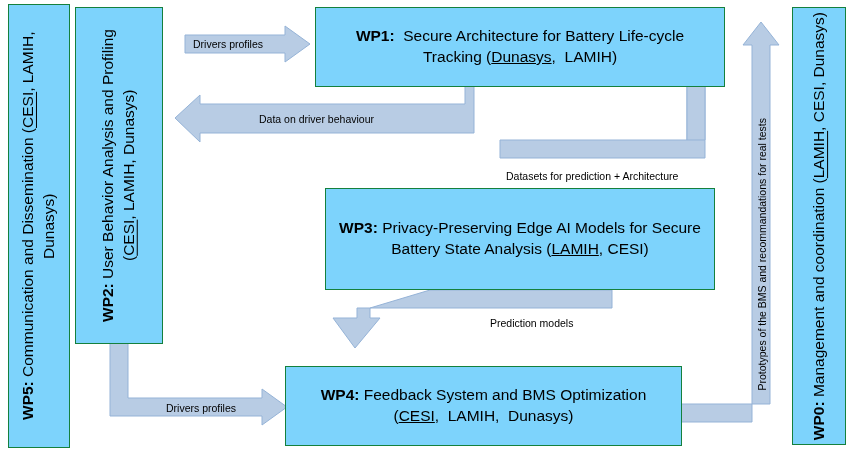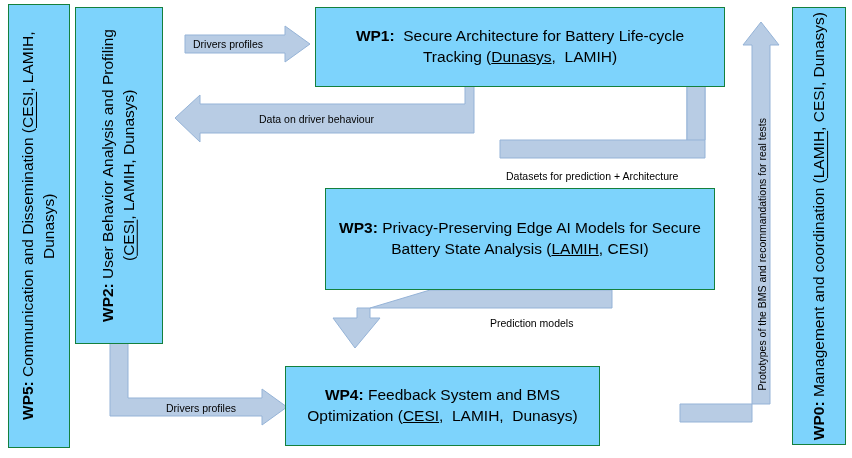--- a/index.html
+++ b/index.html
@@ -124,21 +124,21 @@
   </div>
 
   <div class="box wp-h" style="left:315px; top:7px; width:410px; height:80px;">
     <div><b>WP1:</b>&nbsp; Secure Architecture for Battery Life-cycle Tracking (<u>Dunasys</u>,&nbsp; LAMIH)</div>
   </div>
 
   <div class="box wp-h" style="left:325px; top:188px; width:390px; height:102px;">
     <div><b>WP3:</b> Privacy-Preserving Edge AI Models for Secure Battery State Analysis (<u>LAMIH</u>, CESI)</div>
   </div>
 
-  <div class="box wp-h" style="left:285px; top:366px; width:315px; height:80px;">
+  <div class="box wp-h" style="left:285px; top:366px; width:397px; height:80px;">
     <div><b>WP4:</b> Feedback System and BMS Optimization (<u>CESI</u>,&nbsp; LAMIH,&nbsp; Dunasys)</div>
   </div>
 
   <div class="box wp-v" style="left:792px; top:7px; width:54px; height:438px;">
     <div class="vtext"><b>WP0:</b> Management and coordination (<u>LAMIH</u>, CESI, Dunasys)</div>
   </div>
 
 </div>
 
 </body></html>

